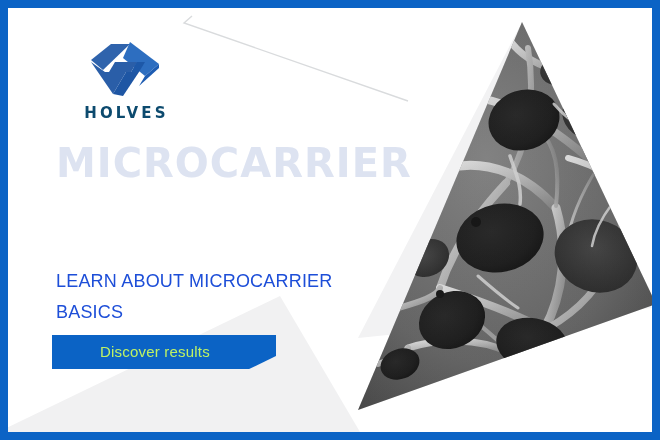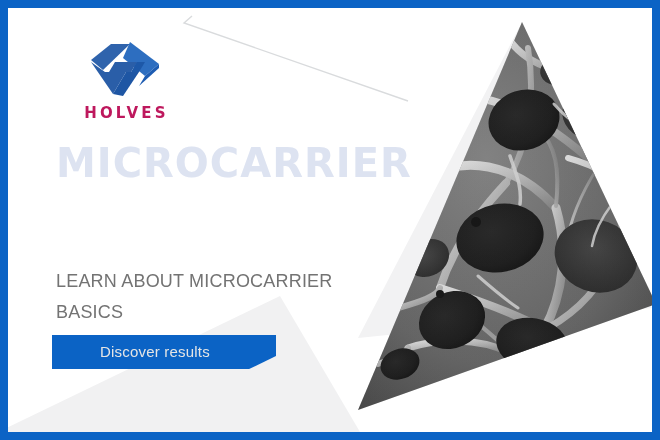--- a/index.html
+++ b/index.html
@@ -32,21 +32,21 @@
     text-align:center;
   }
   .logo-mark{display:block;margin:0 auto;}
   .logo-word{
     display:block;
     margin-top:4px;
     font-family:"DejaVu Sans",sans-serif;
     font-weight:bold;
     font-size:15px;
     letter-spacing:3.2px;
-    color:#be185d;
+    color:#0c4a6e;
     text-indent:3px;
   }
 
   
   .ghost{
     position:absolute;
     left:48px;top:133px;
     width:620px;
     font-family:"DejaVu Sans",sans-serif;
     font-weight:bold;
@@ -60,32 +60,32 @@
 
   
   .subtitle{
     position:absolute;
     left:48px;top:258px;
     width:330px;
     font-family:"Liberation Sans",sans-serif;
     font-size:18px;
     line-height:31px;
     letter-spacing:0.2px;
-    color:#737373;
+    color:#1d4ed8;
   }
 
   
   .cta{
     position:absolute;
     left:44px;top:327px;
     width:224px;height:34px;
     border:0;
     padding:0;
     background:#0b63c5;
-    color:#e5e5e5;
+    color:#bef264;
     font-family:"Liberation Sans",sans-serif;
     font-size:15px;
     letter-spacing:0.2px;
     cursor:pointer;
     -webkit-clip-path:polygon(0 0, 100% 0, 100% 62%, 88% 100%, 0 100%);
     clip-path:polygon(0 0, 100% 0, 100% 62%, 88% 100%, 0 100%);
     text-align:center;
     line-height:34px;
     display:block;
   }

